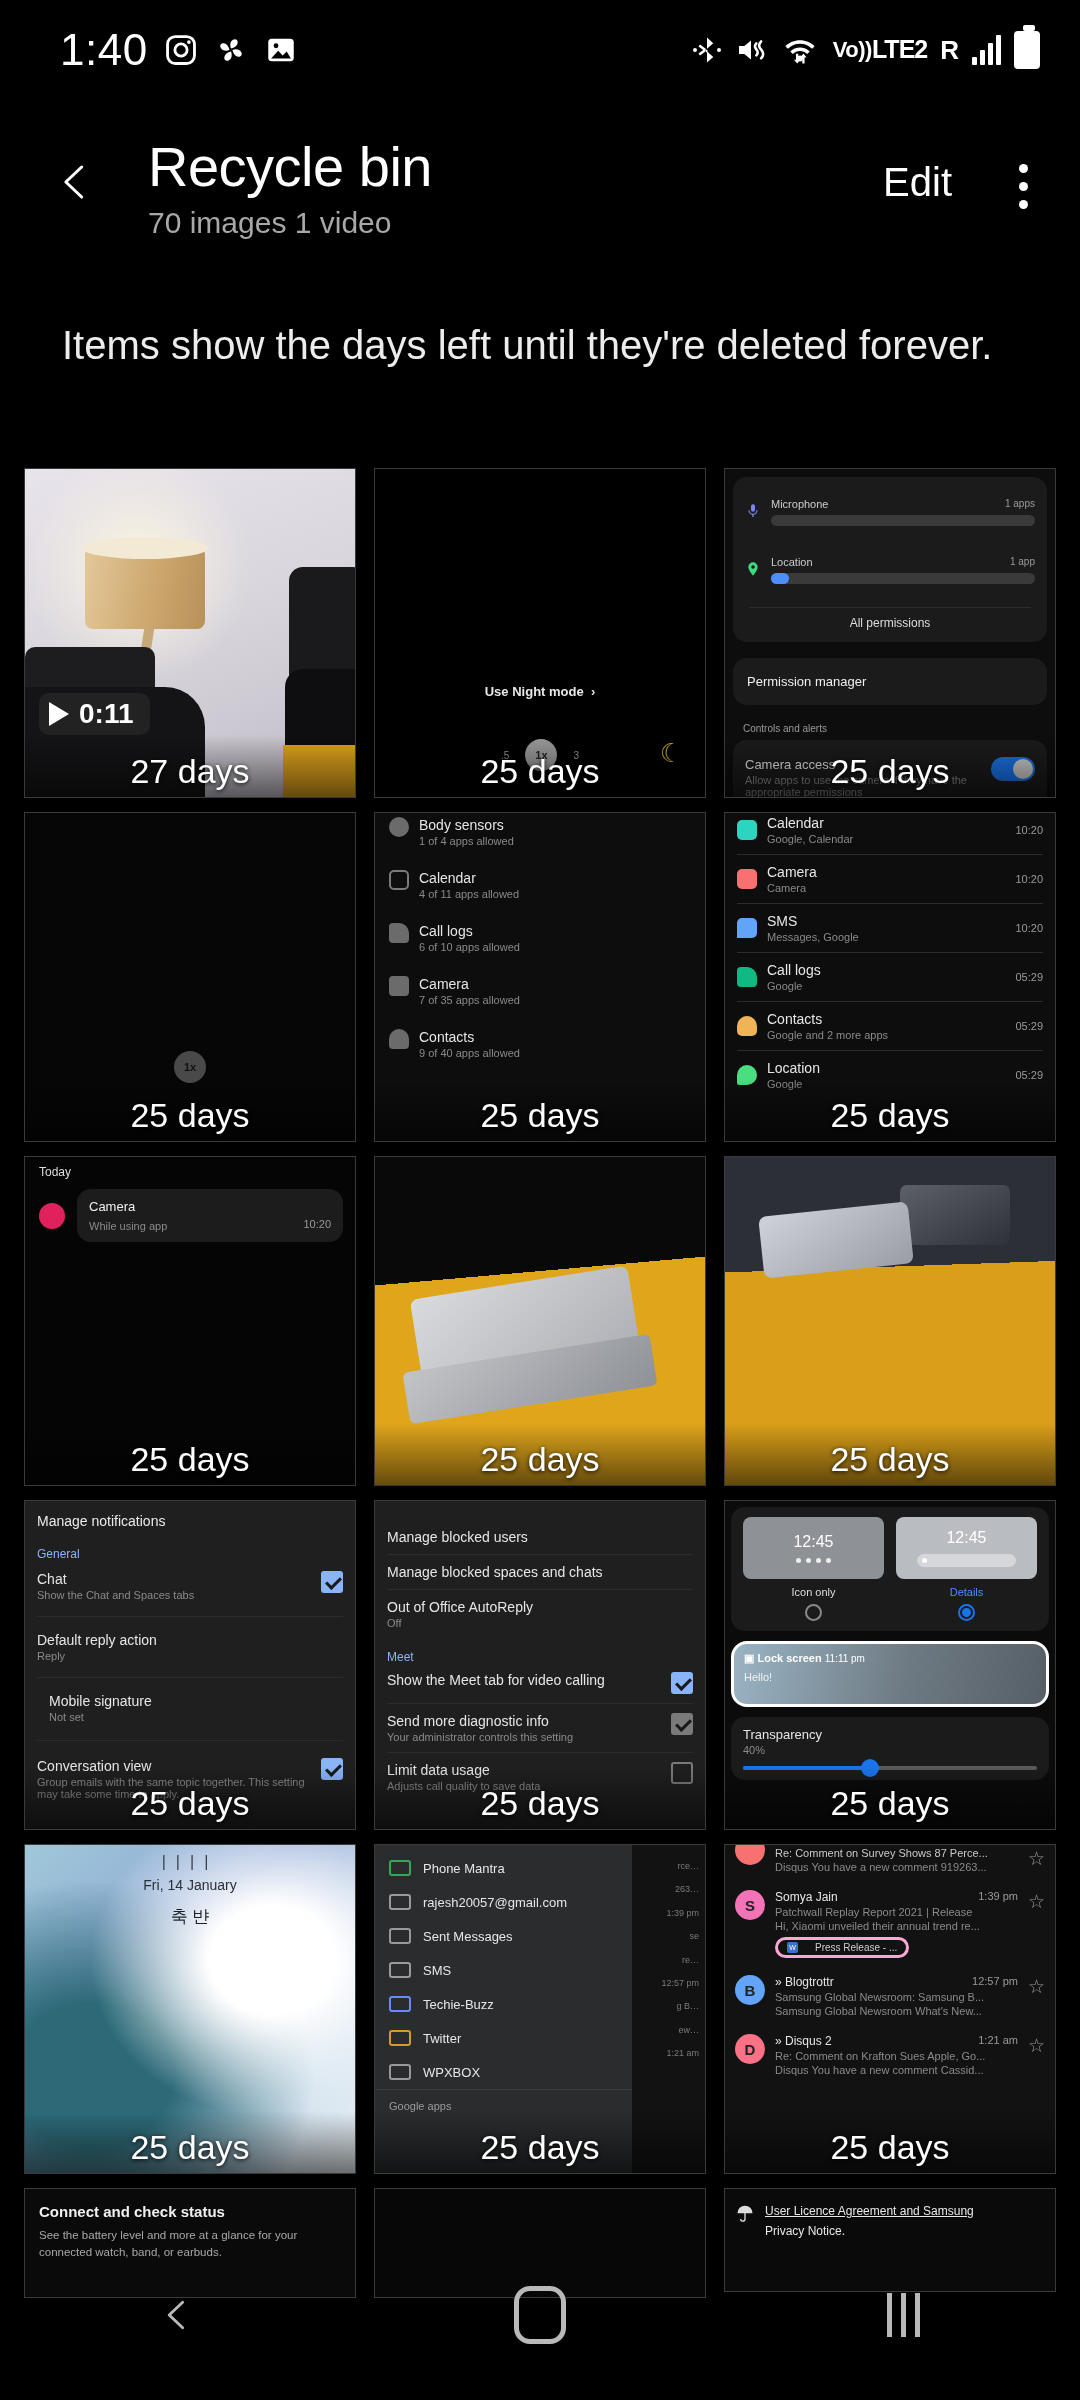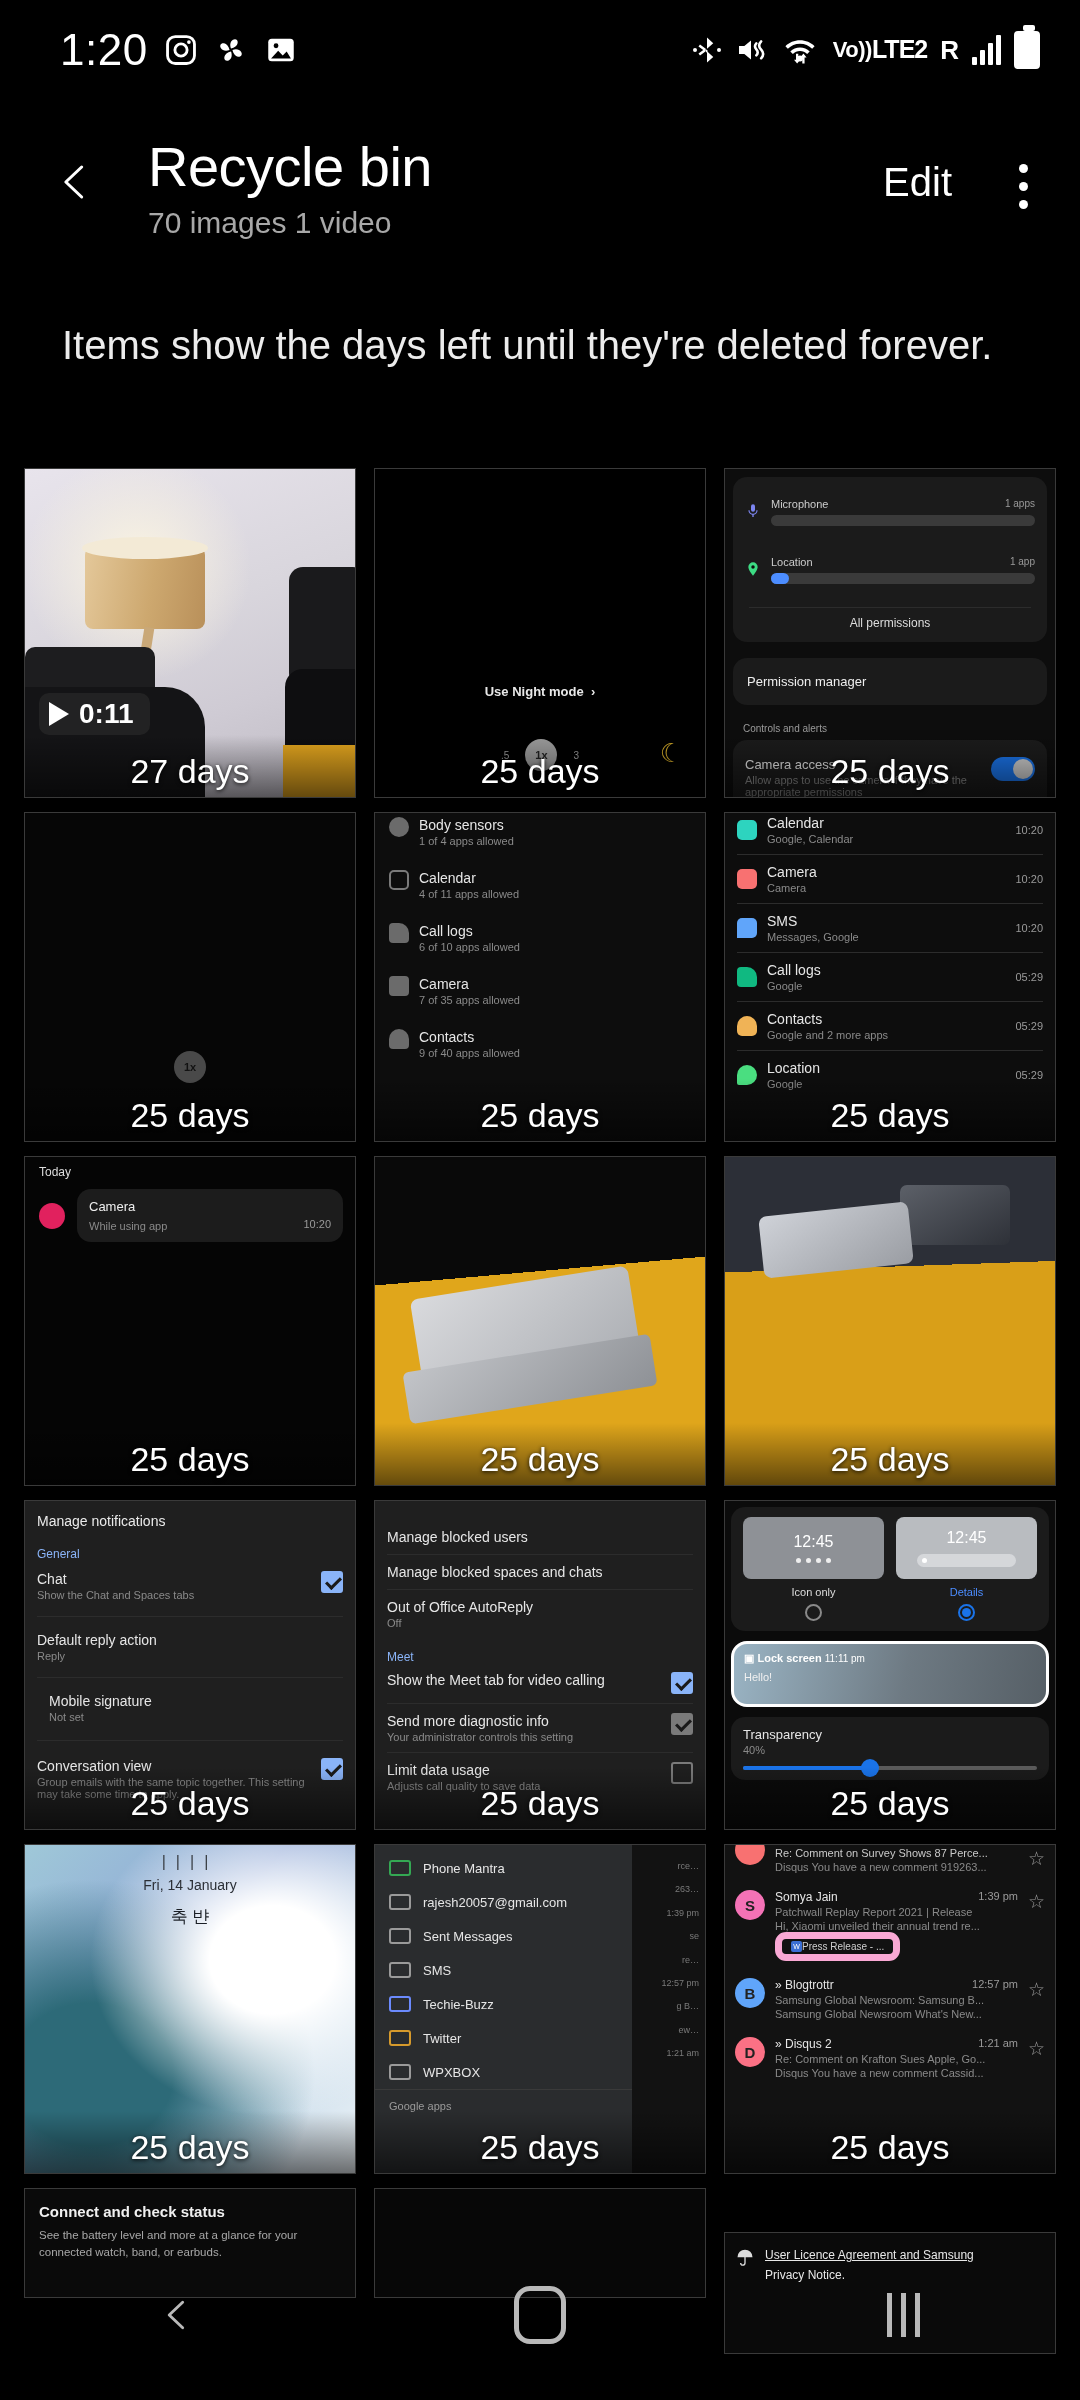--- a/index.html
+++ b/index.html
@@ -190,21 +190,21 @@
   .nv-rec{display:flex;gap:9px;}
   .nv-rec i{display:block;width:5px;height:44px;background:#b9b9b9;}
 </style>
 </head>
 <body>
 
 <div class="screen">
 
   <div class="statusbar">
     <div class="sb-left">
-      <span class="sb-clock">1:20</span>
+      <span class="sb-clock">1:40</span>
       <svg class="ico" width="34" height="34" viewBox="0 0 24 24">
         <rect x="2.5" y="2.5" width="19" height="19" rx="5.5" fill="none" stroke="#fff" stroke-width="2"></rect>
         <circle cx="12" cy="12" r="4.3" fill="none" stroke="#fff" stroke-width="2"></circle>
         <circle cx="17.6" cy="6.4" r="1.3" fill="#fff"></circle>
       </svg>
       <svg class="ico" width="34" height="34" viewBox="0 0 24 24">
         <path fill="#fff" d="M12 11c-1-2.6-.5-5 1.4-6.2 1.9-1.1 3.7.2 3.3 2.3-.3 1.9-2.2 3.3-4.7 3.9zM13 12c2.6-1 5-.5 6.2 1.4 1.1 1.9-.2 3.7-2.3 3.3-1.9-.3-3.3-2.2-3.9-4.7zM12 13c1 2.6.5 5-1.4 6.2-1.9 1.1-3.7-.2-3.3-2.3.3-1.9 2.2-3.3 4.7-3.9zM11 12c-2.6 1-5 .5-6.2-1.4-1.1-1.9.2-3.7 2.3-3.3 1.9.3 3.3 2.2 3.9 4.7z"></path>
       </svg>
       <svg class="ico" width="34" height="34" viewBox="0 0 24 24">
         <rect x="3" y="4" width="18" height="16" rx="2.5" fill="#fff"></rect>
@@ -692,21 +692,21 @@
         </div>
         <div class="row" style="align-items:flex-start;padding-top:10px;">
           <div class="avatar" style="background:#f472b6;">S</div>
           <div style="flex:1;">
             <div style="display:flex;">
                 <span style="font-size:12px;color:#e6e6e6;">Somya Jain</span>
               <span class="time">1:39 pm</span>
               </div>
             <div class="sub">Patchwall Replay Report 2021 | Release</div>
             <div class="sub">Hi, Xiaomi unveiled their annual trend re...</div>
-            <div style="display:inline-flex;align-items:center;gap:0;border:7px solid #f9a8d4;
+            <div style="display:inline-flex;align-items:center;gap:17px;margin-top:5px;border:3px solid #f9a8d4;
                         border-radius:11px;padding:2px 9px;font-size:10px;color:#cfcfcf;">
               <span style="width:11px;height:11px;background:#3b6fd4;color:#fff;font-size:7px;display:flex;
                            align-items:center;justify-content:center;border-radius:2px;">W</span>
               <span>Press Release - ...</span>
             </div>
           </div>
           <span class="star">☆</span>
         </div>
         <div class="row" style="align-items:flex-start;padding-top:10px;">
           <div class="avatar" style="background:#60a5fa;">B</div>
@@ -741,21 +741,21 @@
       <div class="thumb ss" style="background:#0a0a0a;padding:14px;">
         <div style="font-size:15px;color:#f0f0f0;font-weight:bold;">Connect and check status</div>
         <div style="font-size:11.5px;color:#a8a8a8;margin-top:7px;line-height:1.45;">See the battery level and more at a glance for your connected watch, band, or earbuds.</div>
       </div>
     </div>
 
     <div class="cell" style="height:110px;">
       <div class="thumb" style="background:#070707;"></div>
     </div>
 
-    <div class="cell" style="height:122px;margin-top:44px;">
+    <div class="cell" style="height:104px;">
       <div class="thumb ss" style="background:#0a0a0a;padding:12px 10px;">
         <div style="display:flex;gap:10px;align-items:flex-start;">
           <svg width="20" height="26" viewBox="0 0 24 24" style="flex:0 0 20px;">
             <path d="M12 3v15a2.6 2.6 0 01-5.2 0" fill="none" stroke="#dcdcdc" stroke-width="1.6"></path>
             <path d="M3 11a9 9 0 0118 0z" fill="#dcdcdc"></path>
           </svg>
           <div style="font-size:12px;color:#e8e8e8;line-height:1.7;">
             <span style="text-decoration:underline;">User Licence Agreement and Samsung</span><br>
             <span style="">Privacy Notice.</span>
           </div>

